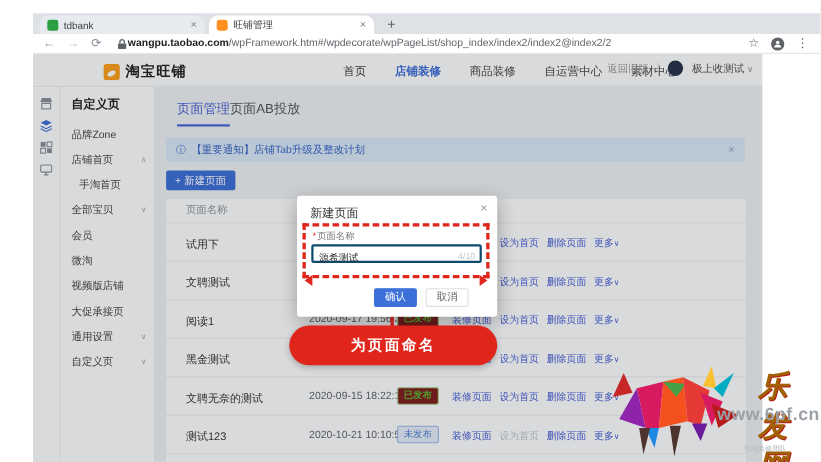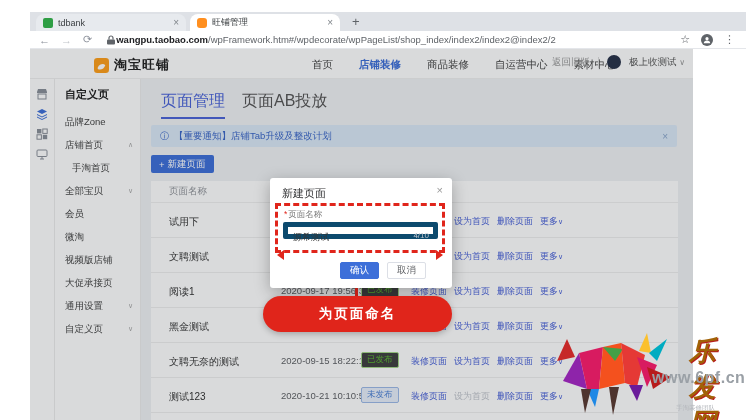--- a/index.html
+++ b/index.html
@@ -45,58 +45,58 @@
 
   .appbody { position:absolute; top:30px; left:0; right:0; bottom:0; display:flex; }
   .rail { width:25px; border-right:1px solid #ececec; padding-top:9px; display:flex; flex-direction:column; align-items:center; gap:8px; background:#fff; }
   .sidenav { width:86px; border-right:1px solid #ececec; background:#fff; }
   .side-title { font-size:11px; font-weight:bold; color:#222; margin:8px 0 9px 10px; }
   .side-item { position:relative; font-size:9.5px; color:#444; padding:5px 8px 5px 10px; }
   .side-item.sub { padding-left:17px; }
   .side-item .arr { position:absolute; right:7px; color:#aaa; font-size:7px; top:7px; }
 
   .content { flex:1; background:#f0f2f5; position:relative; }
-  .ctabs { position:absolute; left:20px; top:12px; display:flex; gap:17px; font-size:16px;text-align:center; }
+  .ctabs { position:absolute; left:20px; top:12px; display:flex; font-size:12px;text-align:center; }
   .ctab { color:#555; padding-bottom:5px; }
   .ctab.on { color:#4a64d8; border-bottom:2px solid #4a64d8; }
   .notice { position:absolute; left:10px; right:16px; top:46px; height:22px; background:#dbe9f7;
             display:flex; align-items:center; gap:5px; padding:0 9px; font-size:9.5px; color:#3a66c8; border-radius:2px; }
   .notice .ninfo { font-size:9px; }
   .notice .nx { margin-left:auto; color:#8aa6cc; font-size:10px; }
   .newbtn { position:absolute; left:10px; top:76px; height:18px; background:#3d6fd9; color:#fff;
             font-size:9.5px; border:none; border-radius:2px; display:inline-flex; align-items:center; gap:3px; padding:0 8px; }
   .card { position:absolute; left:10px; top:102px; width:527px; bottom:0; background:#fff; }
   .thead { height:22px; border-bottom:1px solid #f0f0f0; font-size:9.5px; color:#909399; display:flex; align-items:center; padding-left:18px; }
   .t-row { position:relative; height:35px; border-bottom:1px solid #efefef; font-size:9.5px; }
   .cell-name { position:absolute; left:18px; top:12px; color:#333; font-size:10px; }
   .cell-date { position:absolute; left:130px; top:12px; color:#606266; }
   .badge { position:absolute; left:210px; top:9px; font-size:8.5px; padding:1px 5px; border-radius:2px; border:1px solid transparent; }
   .badge:empty { display:none; }
-  .badge.g { color:#5cb832; background:#404040; border-color:#a6d98a; }
+  .badge.g { color:#5cb832; background:#7f1d1d; border-color:#a6d98a;font-weight:bold; }
   .badge.b { color:#4a7fd4; background:#e8effb; border-color:#9cb9e8; }
   .cell-acts { position:absolute; left:260px; top:12px; display:flex; gap:7px; color:#4a62d8; font-size:9px; white-space:nowrap; }
   .alink { color:#4a62d8; }
   .alink.dis { color:#c0c4cc; }
   .alink .chev { font-size:7px; }
 
   
   .dim { position:absolute; left:30px; top:49px; width:663px; height:371px; background:rgba(18,22,32,0.16); z-index:5; }
 
   
   .modal { position:absolute; left:270px; top:178px; width:182px; height:110px; background:#fff;
            border-radius:3px; box-shadow:0 4px 16px rgba(0,0,0,0.28); z-index:10; }
   .m-title { position:absolute; left:12px; top:8px; font-size:11px; color:#303133; }
   .m-x { position:absolute; right:9px; top:6px; color:#999; font-size:11px; }
   .m-dash { position:absolute; left:5px; top:25px; width:170px; height:50px; border:3px dashed #e0251b; }
   .ptr { position:absolute; width:0; height:0; border:5px solid transparent; }
   .ptr.l { left:-1px; top:44px; border-right:7px solid #e0251b; border-left:none; }
   .ptr.r { right:-1px; top:44px; border-left:7px solid #e0251b; border-right:none; }
   .m-label { position:absolute; left:14px; top:31px; font-size:8.5px; color:#777; }
   .req { color:#e0251b; margin-right:1px; }
-  .m-input { position:absolute; left:13px; top:44px; width:155px; height:17px; border:5px solid #0c4a6e; border-radius:2px; background:#fff; }
+  .m-input { position:absolute; left:13px; top:44px; width:155px; height:17px; border:2px solid #0c4a6e; border-radius:2px; background:#fff; }
   .m-input .val { position:absolute; left:5px; top:4px; font-size:9px; color:#333; }
   .m-input .cnt { position:absolute; right:4px; top:4px; font-size:8px; color:#c0c4cc; }
   .m-btns { position:absolute; right:26px; bottom:9px; display:flex; gap:8px; }
   .btn { height:17px; font-size:9.5px; border-radius:2px; padding:0 9px; display:flex; align-items:center; }
   .btn.primary { background:#3d6fd9; color:#fff; border:1px solid #3d6fd9; }
   .btn.plain { background:#fff; color:#606266; border:1px solid #dcdfe6; }
 
   
   .ar-line { position:absolute; left:355px; top:252px; width:3px; height:45px; background:#e0251b; z-index:9; }
   .ar-head { position:absolute; left:349px; top:244px; width:0; height:0; border-left:7px solid transparent;

